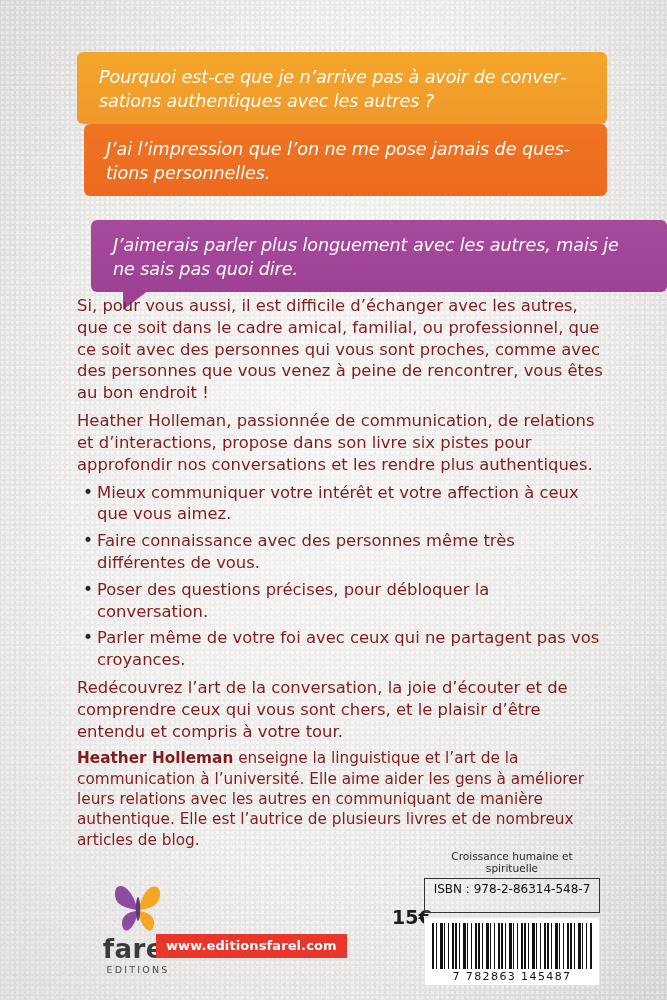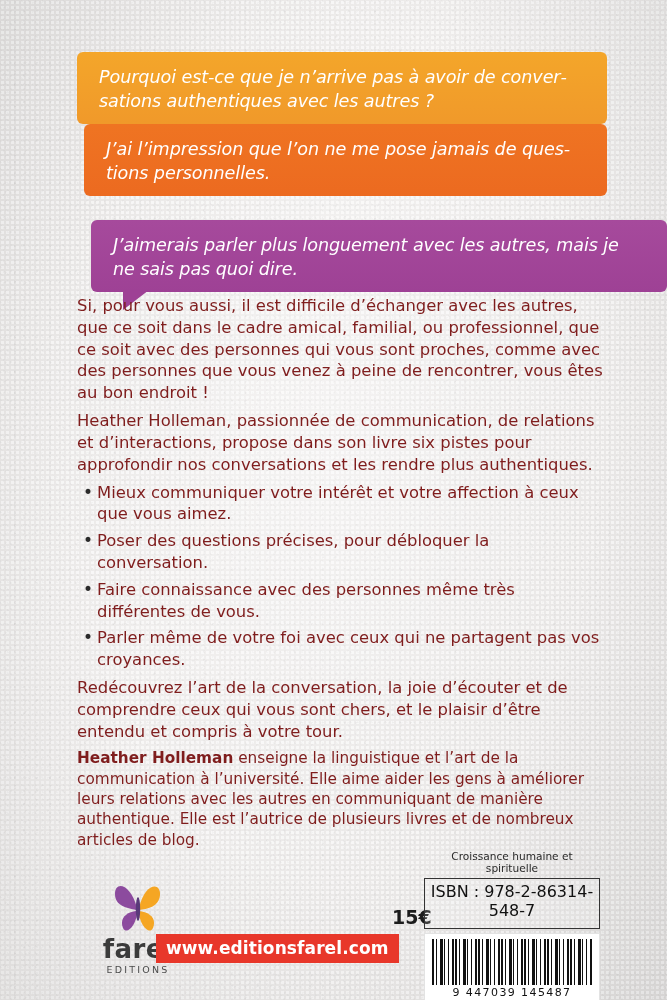--- a/index.html
+++ b/index.html
@@ -154,21 +154,21 @@
     letter-spacing: 2.2px;
     color: #4a4a4a;
     margin-top: 2px;
   }
   .website {
     position: absolute;
     left: 156px;
     top: 934px;
     background: #e8372a;
     color: #fff;
-    font-size: 17px;
+    font-size: 13px;
     font-weight: bold;
     padding: 4px 10px 5px 10px;
     letter-spacing: 0.1px;
   }
   .price {
     position: absolute;
     left: 392px;
     top: 906px;
     font-size: 19px;
     font-weight: bold;
@@ -181,23 +181,23 @@
     width: 176px;
   }
   .category {
     font-size: 10.6px;
     color: #2a2a2a;
     text-align: center;
     margin-bottom: 4px;
   }
   .isbn-box {
     border: 1px solid #333;
-    padding: 3px 0 8px 0;
-    text-align: center;
-    font-size: 16px;
+    padding: 3px 0 16px 0;
+    text-align: center;
+    font-size: 12px;
     color: #111;
     background: rgba(255,255,255,0.15);
   }
   .barcode {
     margin-top: 4px;
     background: #ffffff;
     padding: 5px 7px 2px 7px;
     border: 1px solid #e3e3e3;
   }
   .bars {
@@ -234,22 +234,22 @@
       <span>J’aimerais parler plus longuement avec les autres, mais je ne sais pas quoi dire.</span>
       <span class="bubble-tail"></span>
     </div>
   </div>
 
   <div class="body-copy">
     <p>Si, pour vous aussi, il est difficile d’échanger avec les autres, que ce soit dans le cadre amical, familial, ou professionnel, que ce soit avec des personnes qui vous sont proches, comme avec des per­sonnes que vous venez à peine de rencontrer, vous êtes au bon endroit !</p>
     <p>Heather Holleman, passionnée de communication, de relations et d’interactions, propose dans son livre six pistes pour approfondir nos conversations et les rendre plus authentiques.</p>
     <ul class="bullets">
       <li>Mieux communiquer votre intérêt et votre affection à ceux que vous aimez.</li>
+      <li>Faire connaissance avec des personnes même très différentes de vous.</li>
       <li>Poser des questions précises, pour débloquer la conversation.</li>
-      <li>Faire connaissance avec des personnes même très différentes de vous.</li>
       <li>Parler même de votre foi avec ceux qui ne partagent pas vos croyances.</li>
     </ul>
     <p>Redécouvrez l’art de la conversation, la joie d’écouter et de comprendre ceux qui vous sont chers, et le plaisir d’être entendu et compris à votre tour.</p>
     <p class="author-note">
       <b>Heather Holleman</b><span> enseigne la linguistique et l’art de la communica­tion à l’université. Elle aime aider les gens à améliorer leurs relations avec les autres en communiquant de manière authentique. Elle est l’autrice de plusieurs livres et de nombreux articles de blog.</span>
     </p>
   </div>
 
   <div class="logo-block">
     <svg class="butterfly" width="58" height="56" viewBox="0 0 58 56">
@@ -267,17 +267,17 @@
 
   <div class="website">www.editionsfarel.com</div>
 
   <div class="price">15€</div>
 
   <div class="isbn-block">
     <div class="category">Croissance humaine et spirituelle</div>
     <div class="isbn-box">ISBN : 978-2-86314-548-7</div>
     <div class="barcode">
       <div class="bars"></div>
-      <div class="barcode-digits">9  447039  145487</div>
+      <div class="barcode-digits">7  782863  145487</div>
     </div>
   </div>
 
 </div>
 
 </body></html>

